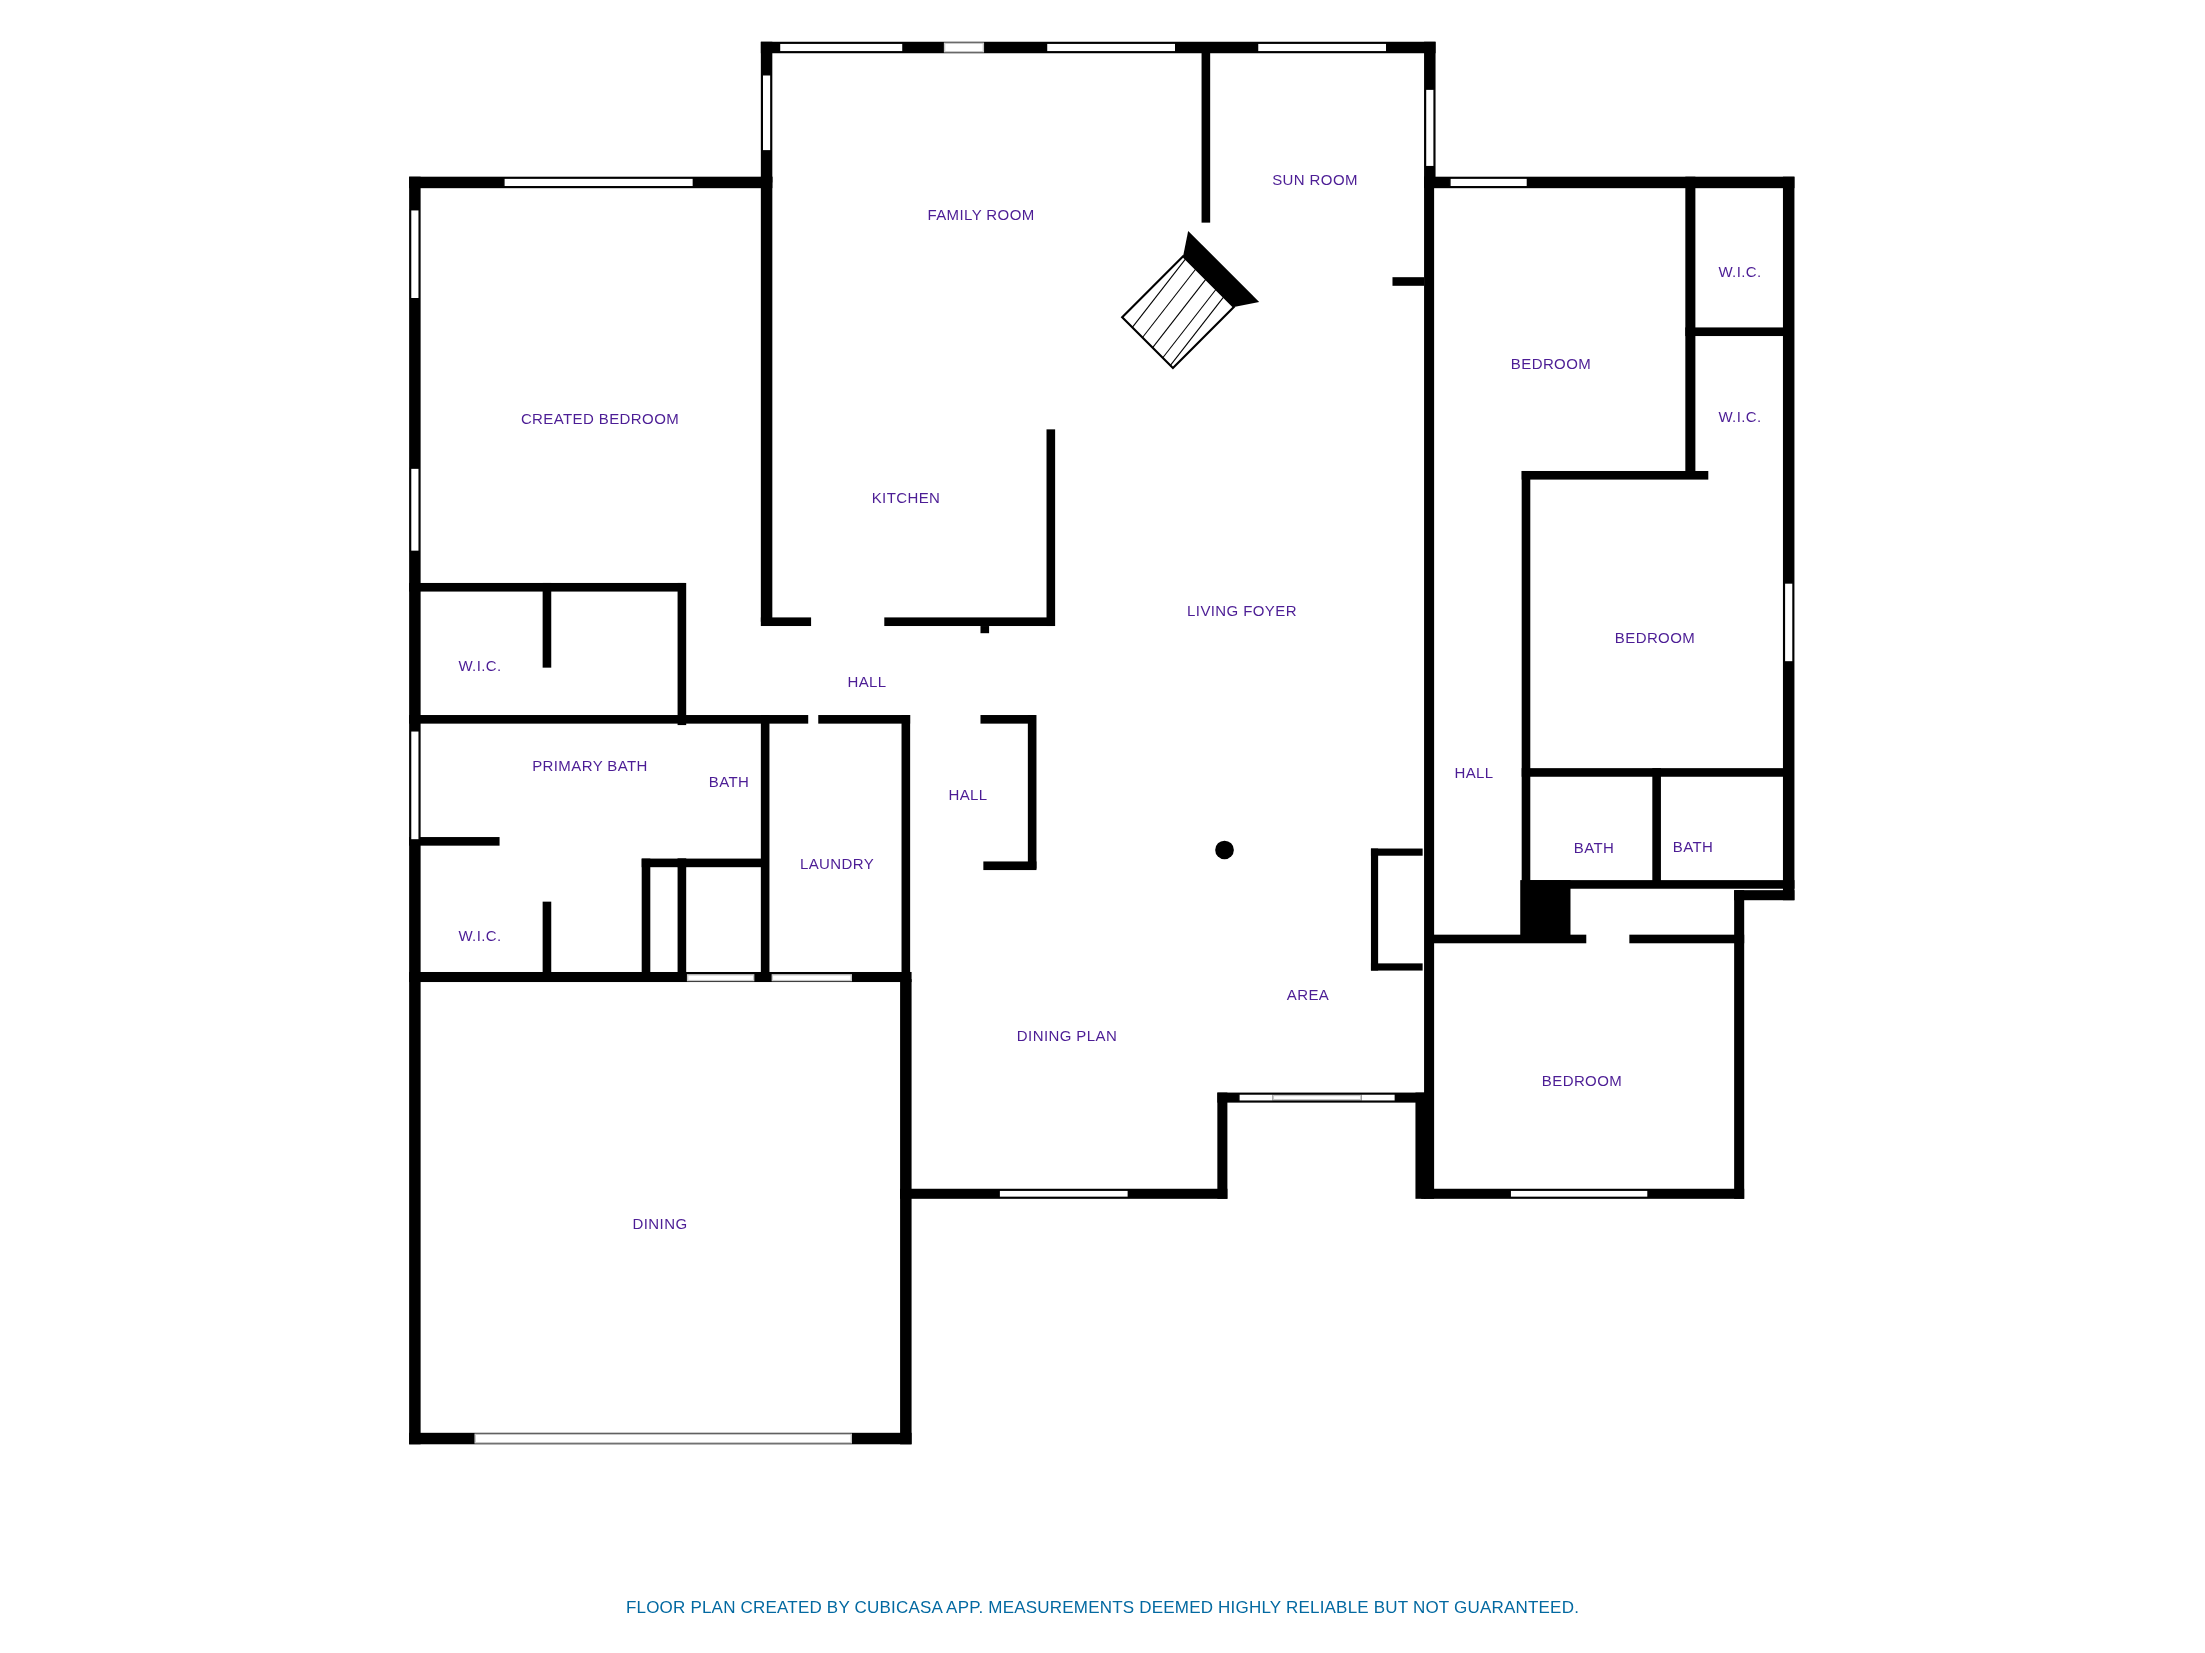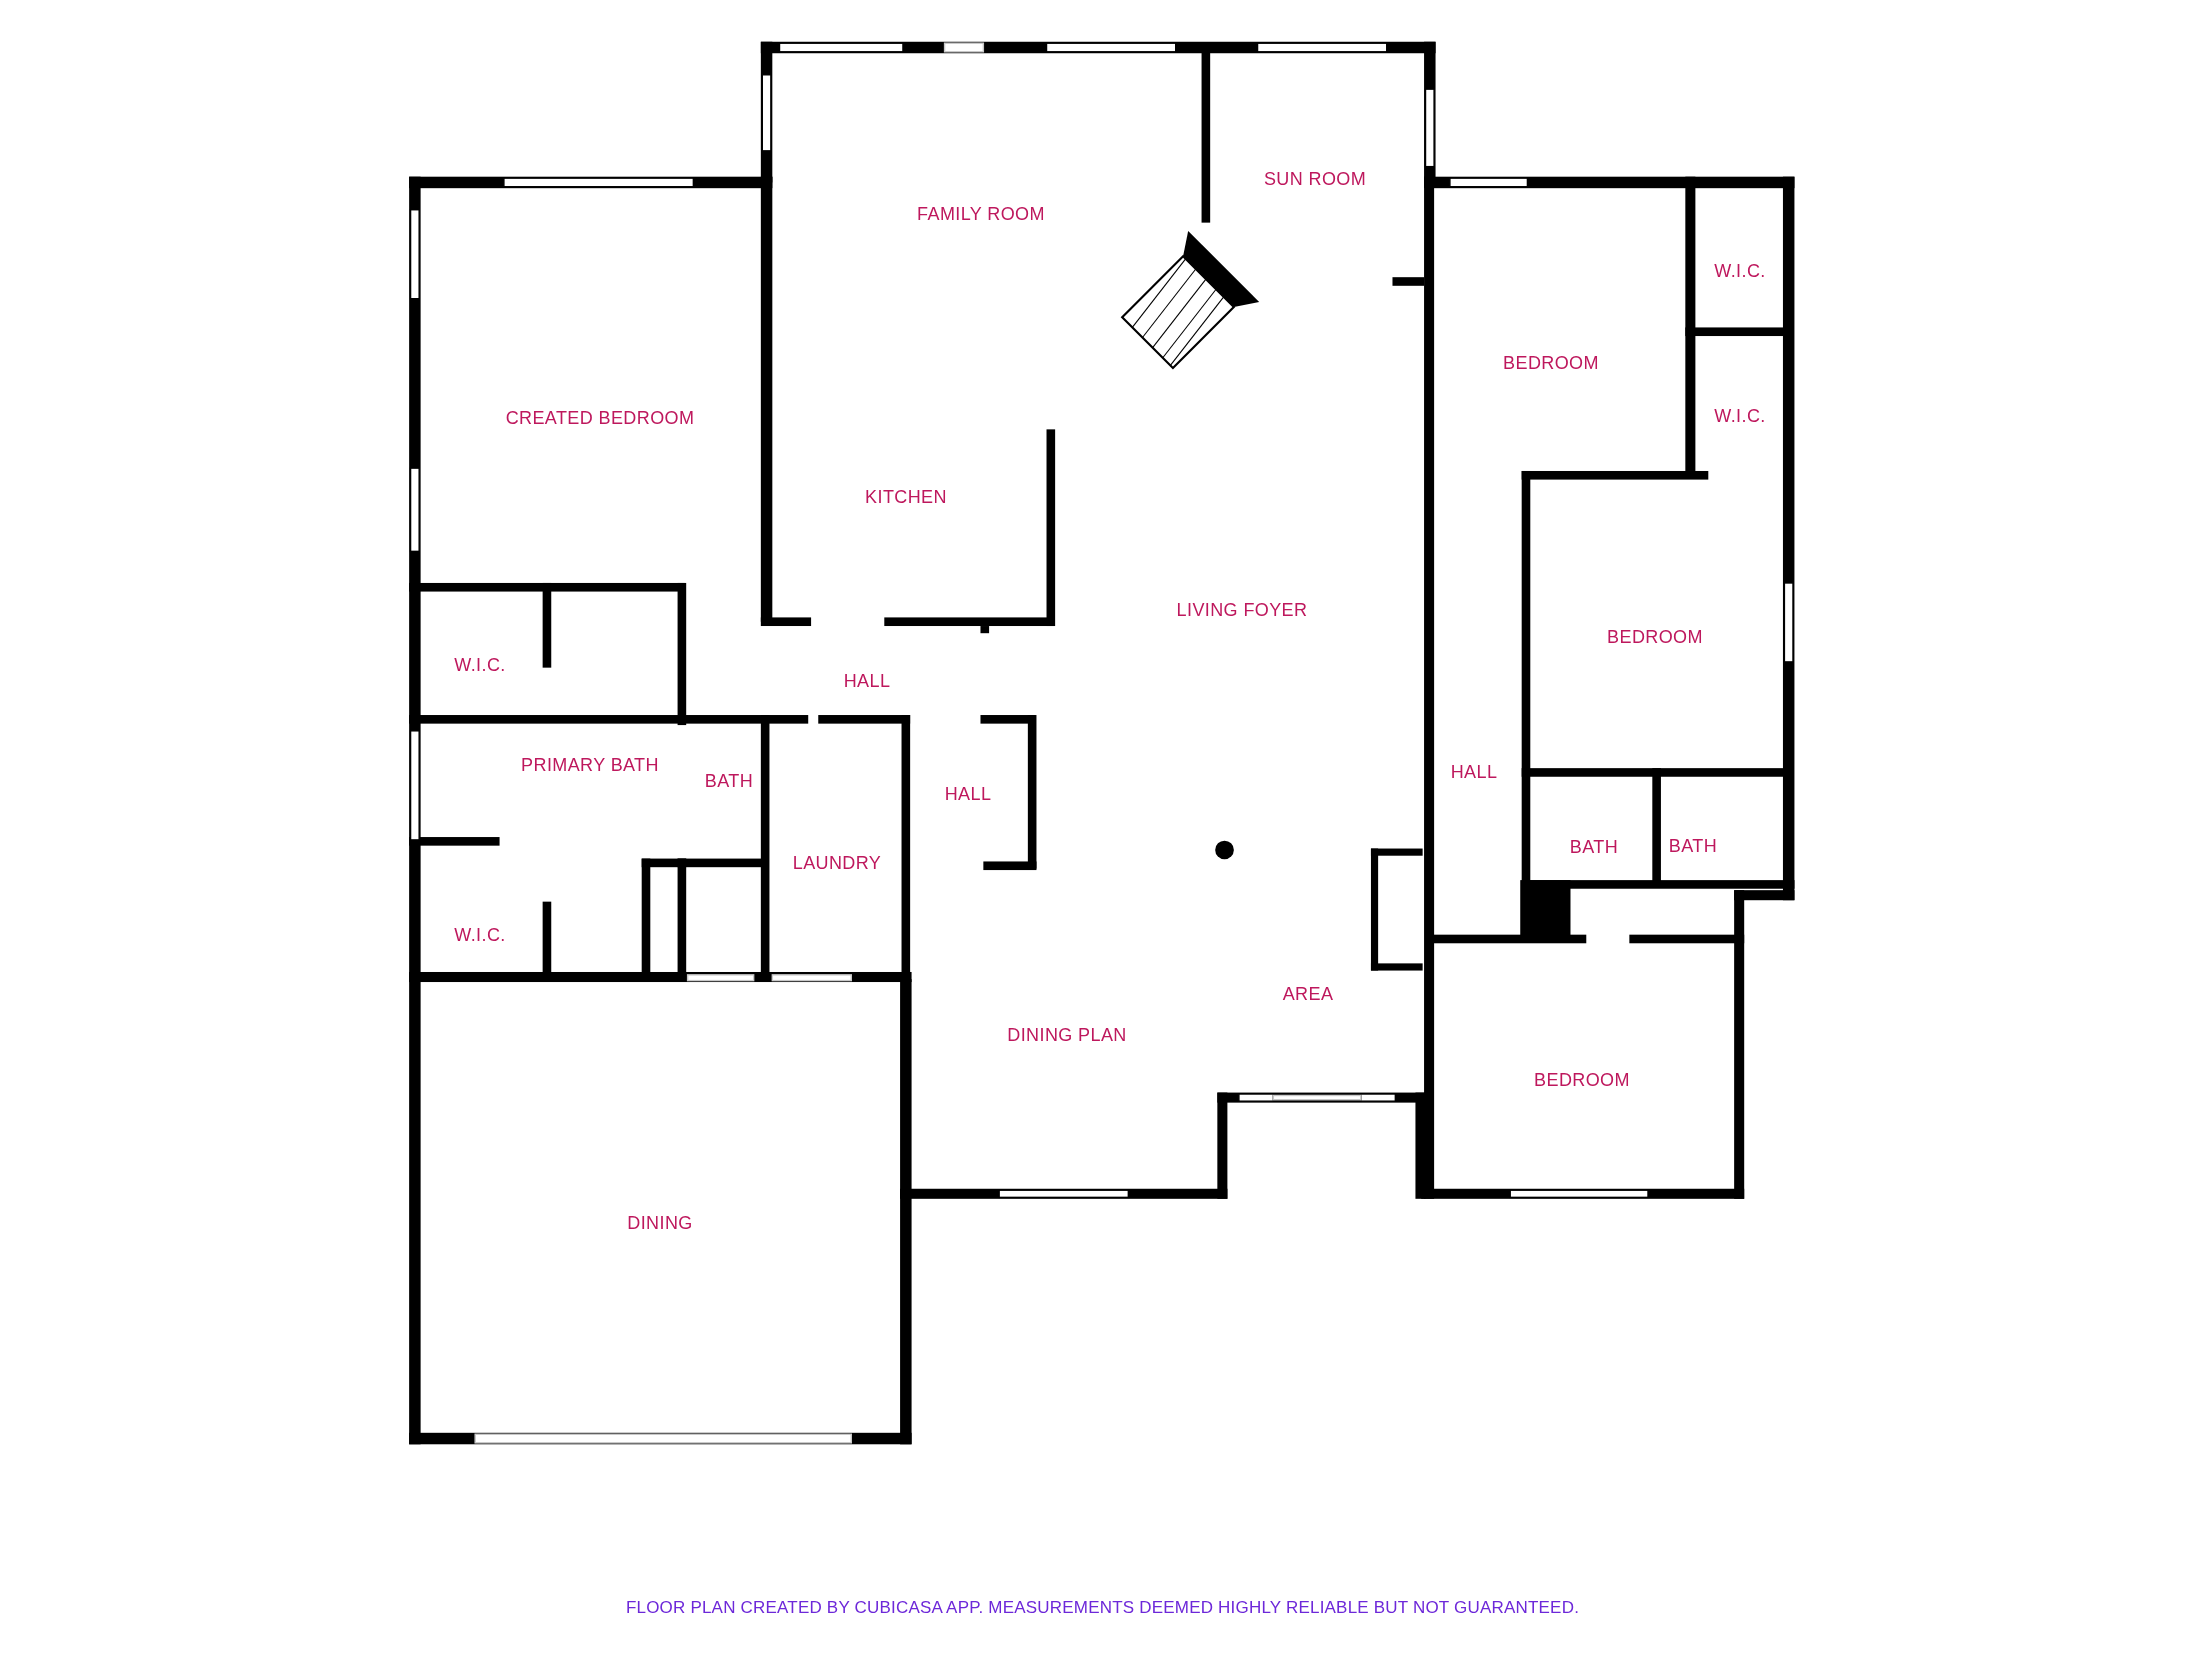--- a/index.html
+++ b/index.html
@@ -1,22 +1,22 @@
 <!DOCTYPE html>
 <html style="font-size:11.5px"><head>
 <meta charset="utf-8">
 <style>
   html, body { margin:0; padding:0; background:#ffffff; }
   body { width:2205px; height:1654px; position:relative; overflow:hidden; font-family:"Liberation Sans", sans-serif; }
   #plan { position:absolute; left:0; top:0; width:2205px; height:1654px; }
   .wall { fill:#000; }
   .opening { fill:#fff; stroke:#c8c8c8; stroke-width:2; }
   .win { fill:#fff; stroke:#000; stroke-width:2; }
-  .label { position:absolute; transform:translate(-50%,-50%); font-size:18px; color:#be185d; white-space:nowrap; letter-spacing:0.4px; }
-  .footer { position:absolute; left:50%; top:1598px; transform:translateX(-50%); font-size:17px; color:#6d28d9; white-space:nowrap; letter-spacing:0.2px; }
+  .label { position:absolute; transform:translate(-50%,-50%); font-size:15px; color:#4c1d95; white-space:nowrap; letter-spacing:0.4px; }
+  .footer { position:absolute; left:50%; top:1598px; transform:translateX(-50%); font-size:17px; color:#0369a1; white-space:nowrap; letter-spacing:0.2px; }
 </style>
 </head>
 <body>
 
 <svg id="plan" viewBox="0 0 3072 2304" xmlns="http://www.w3.org/2000/svg">
 
   <g>
 
     <rect class="wall" x="1060" y="58" width="940" height="16"></rect>
     <rect class="wall" x="1060" y="58" width="16" height="196"></rect>

